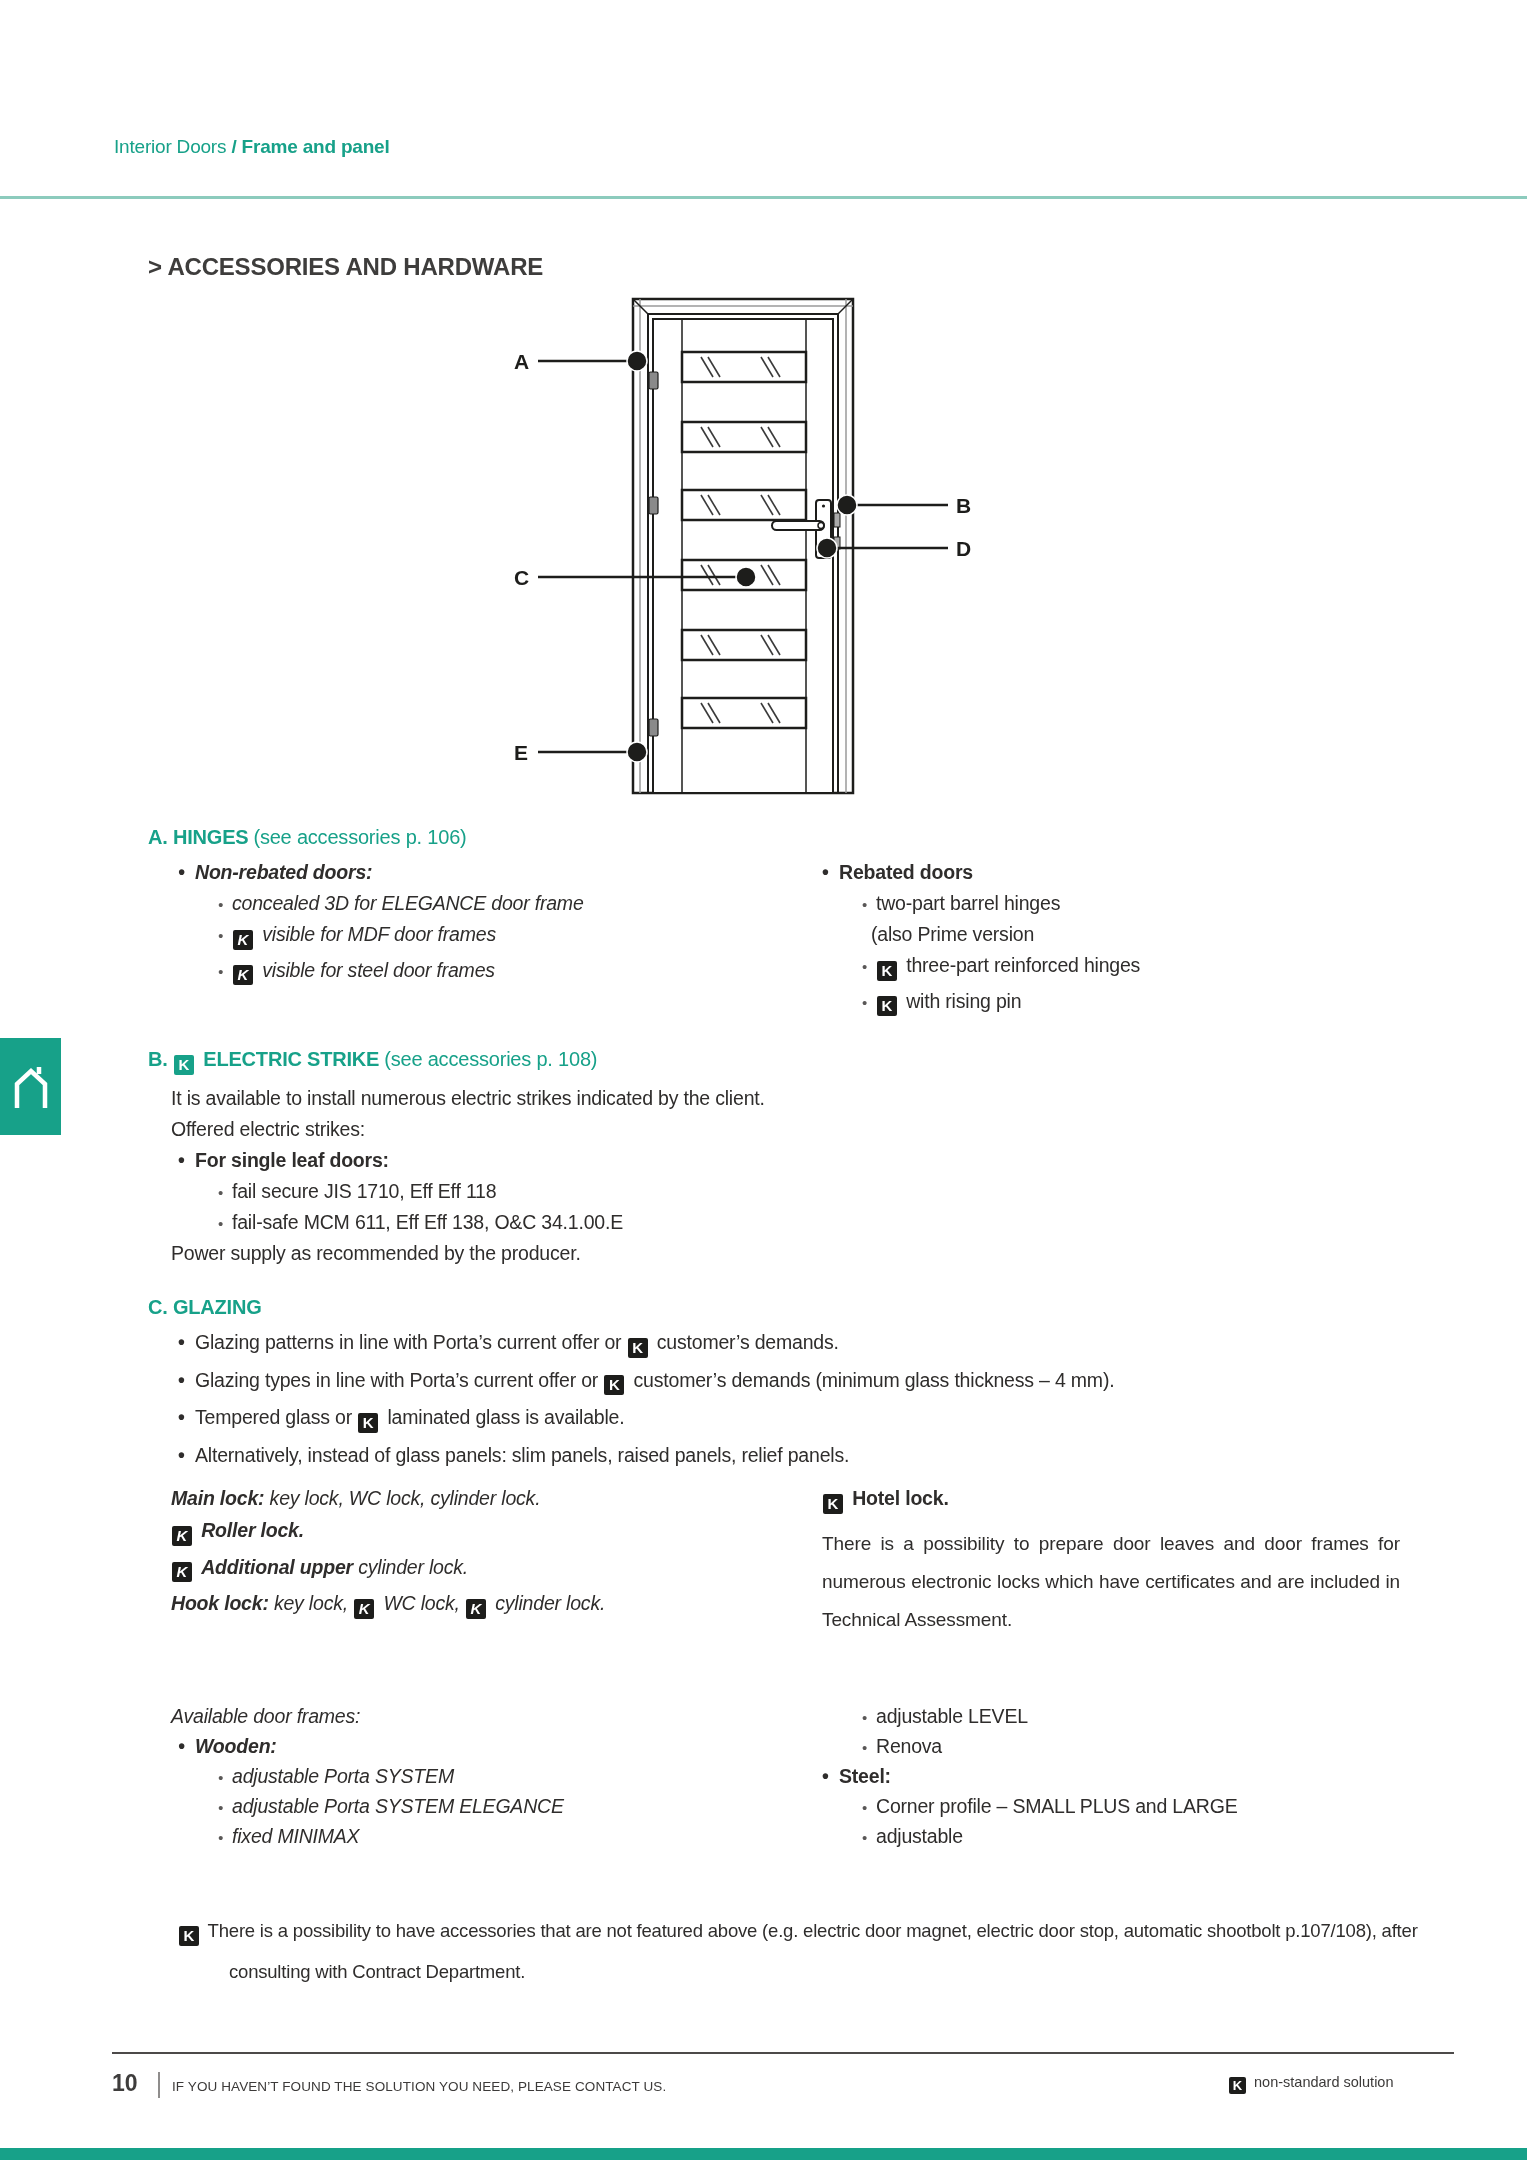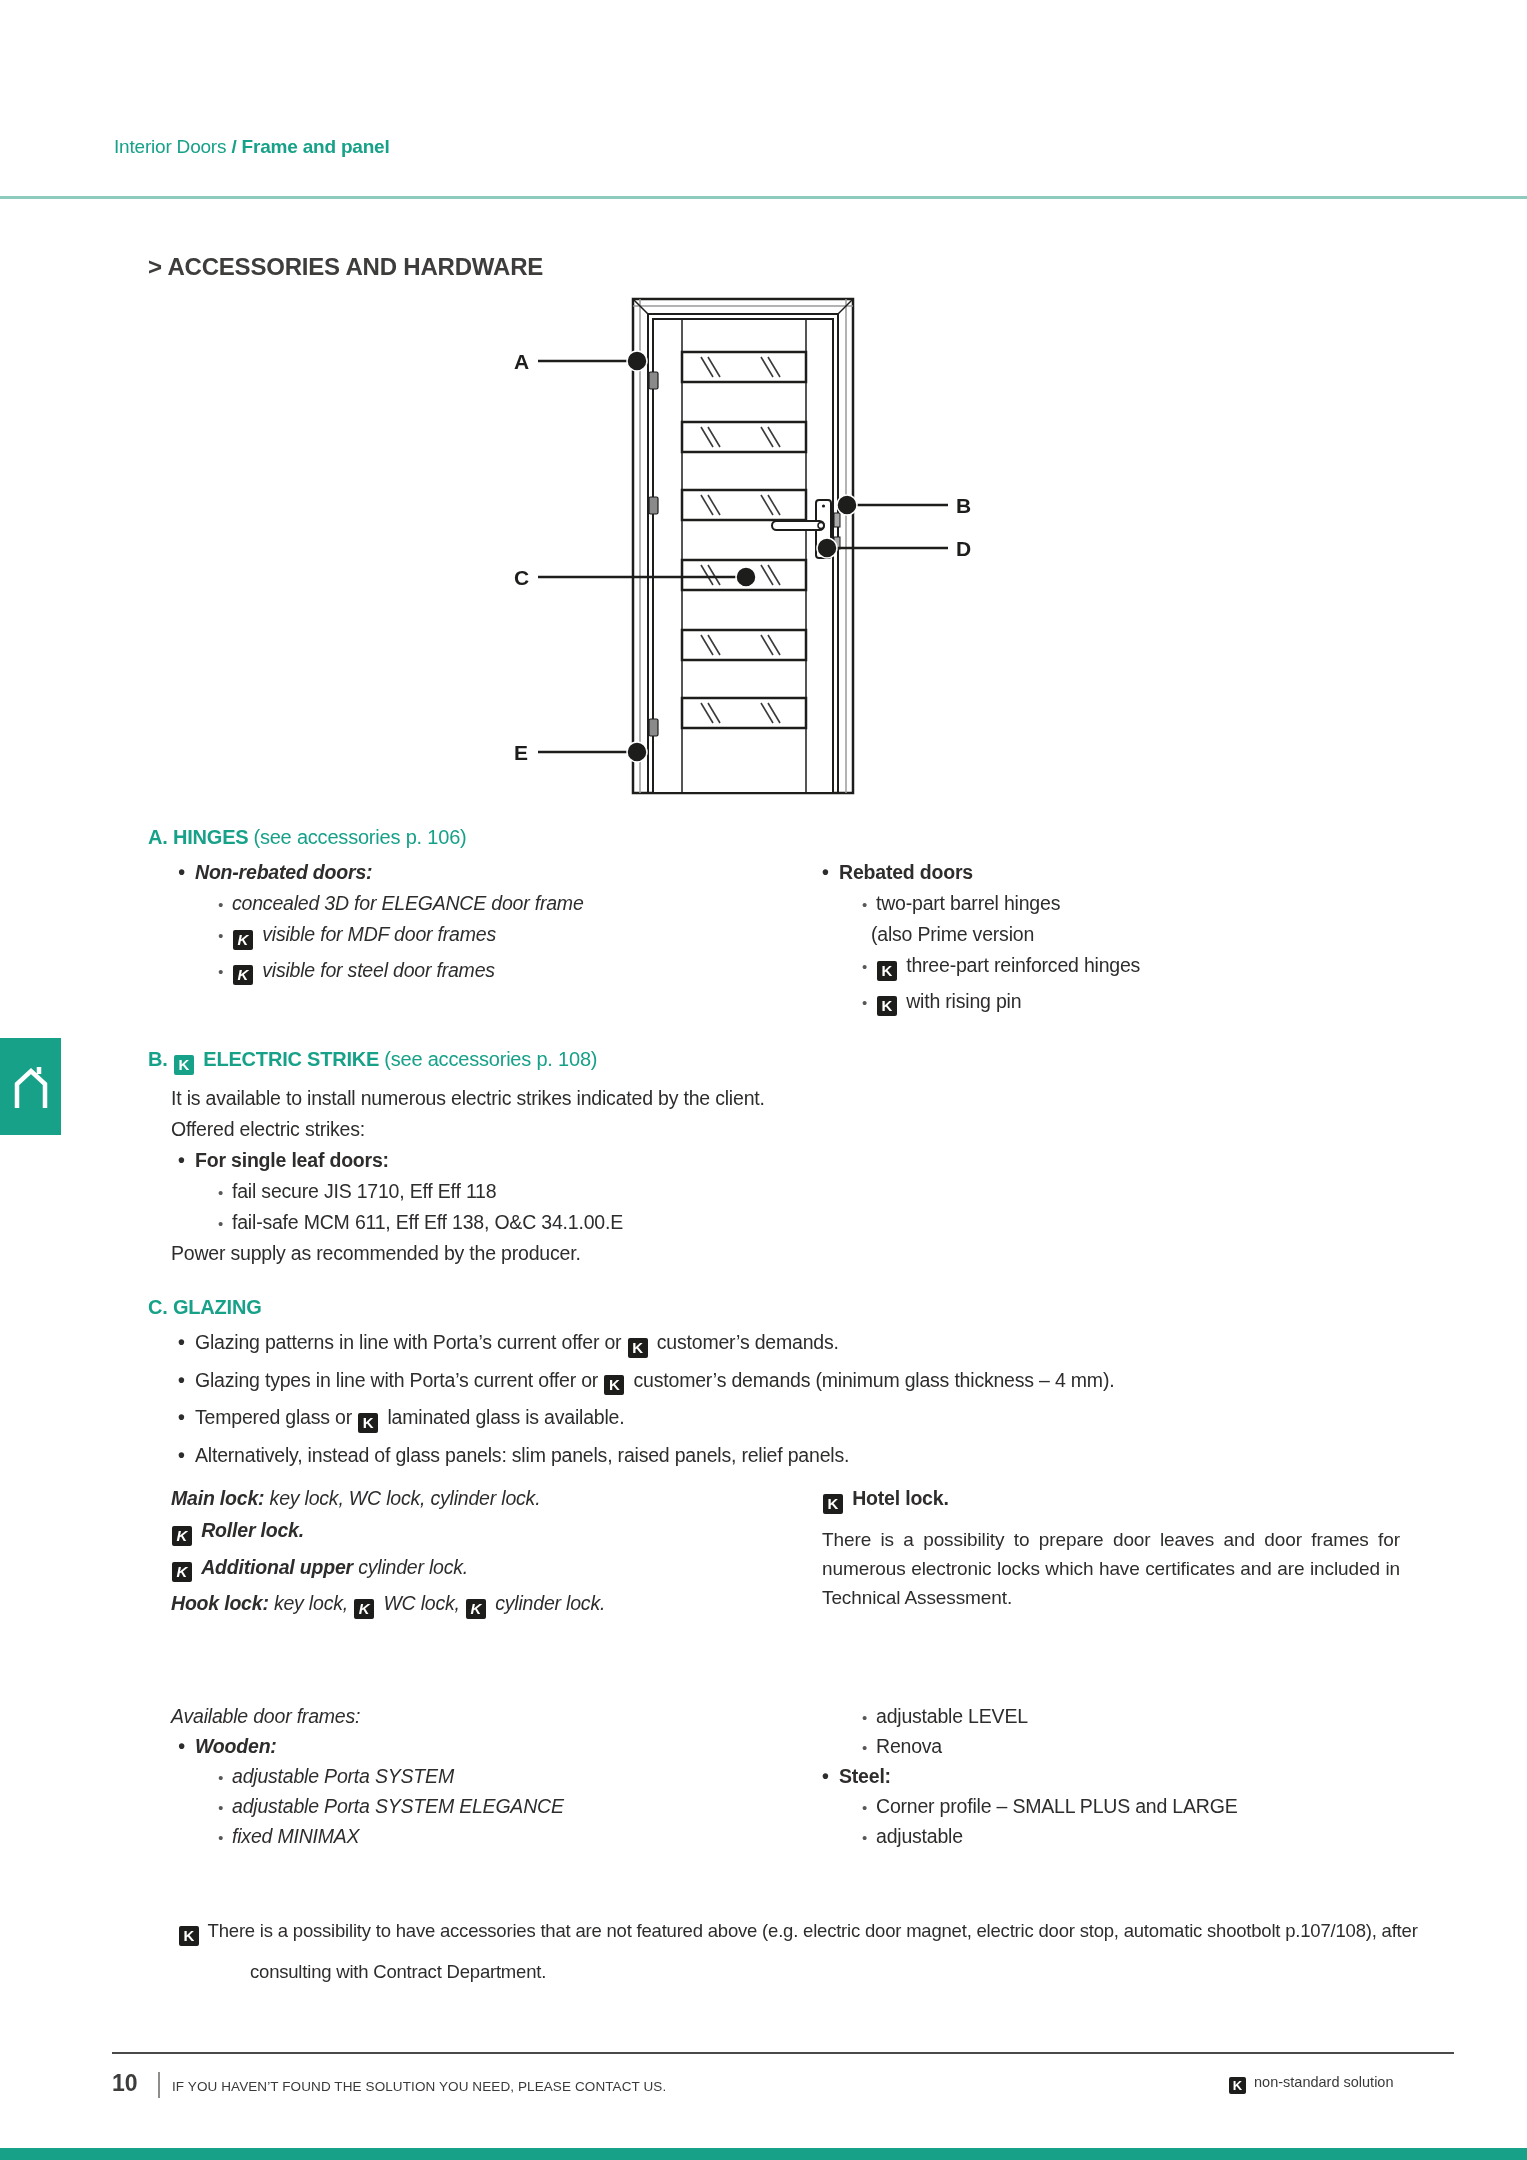--- a/index.html
+++ b/index.html
@@ -50,22 +50,22 @@
   .b1{margin-left:30px;padding-left:17px;}
   .b1::before{content:"\2022";position:absolute;left:0;top:0;font-weight:700;}
   .b2{margin-left:70px;padding-left:14px;}
   .b2::before{content:"\2022";position:absolute;left:0;top:1px;font-size:15px;color:#5a5857;}
   .r0b1{margin-left:0;padding-left:17px;}
   .r0b1::before{content:"\2022";position:absolute;left:0;top:0;font-weight:700;}
   .rb2{margin-left:40px;padding-left:14px;}
   .rb2::before{content:"\2022";position:absolute;left:0;top:1px;font-size:15px;color:#5a5857;}
   .rcont{margin-left:49px;}
   .rplain{margin-left:0;}
-  .just{margin-left:0;white-space:normal;text-align:justify;width:578px;line-height:29px;margin-bottom:0;font-size:19px;letter-spacing:-0.1px;}
-  .cont37{margin-left:102px;}
+  .just{margin-left:0;white-space:normal;text-align:justify;width:578px;line-height:38px;margin-bottom:0;font-size:19px;letter-spacing:-0.1px;}
+  .cont37{margin-left:81px;}
   .notek{margin-left:30px;}
   .note-block .line{font-size:18.5px;margin-bottom:15px;}
 
   .k-chip{
     display:inline-block;width:20px;height:20px;border-radius:2px;background:var(--chip);
     color:#fff;font-weight:700;font-size:15px;line-height:20px;text-align:center;
     vertical-align:-3.5px;margin:0 4px 0 1px;letter-spacing:0;
   }
 
   .footer-rule{position:absolute;left:112px;top:2052px;width:1342px;height:2px;background:#4c4a49;}

